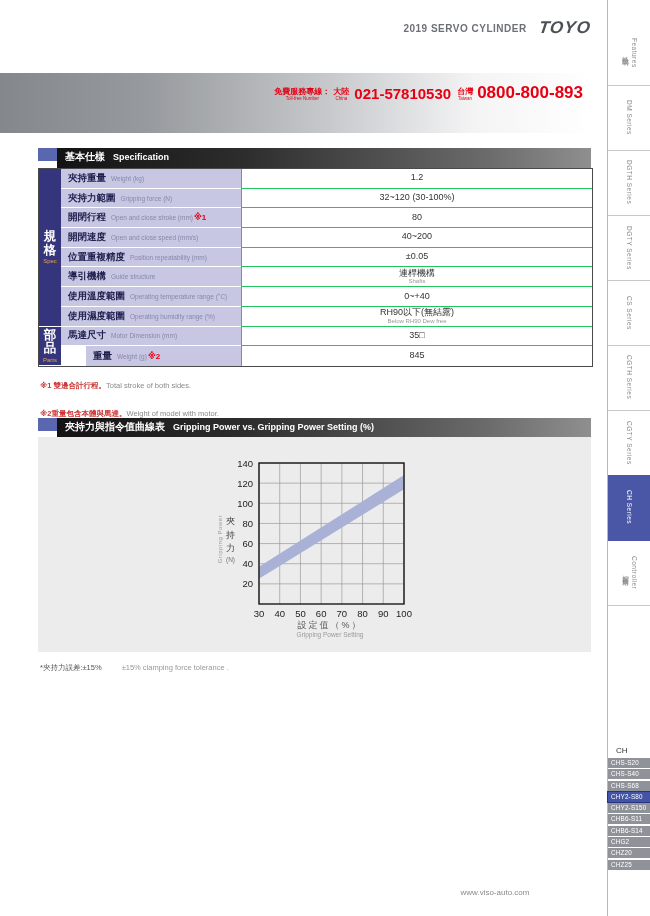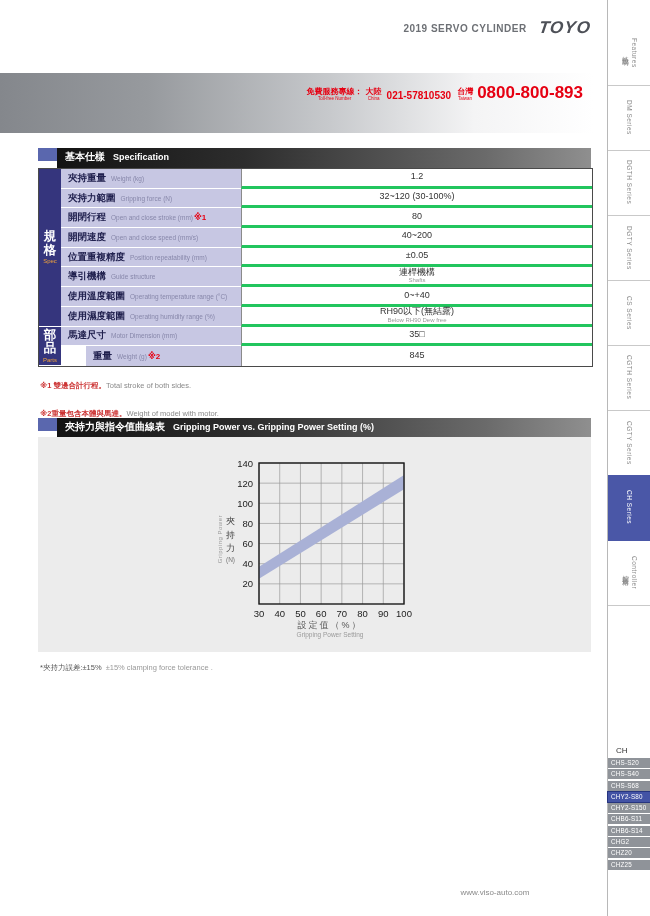--- a/index.html
+++ b/index.html
@@ -11,21 +11,21 @@
   .doc-title{font-size:10px;font-weight:bold;color:#6d7075;letter-spacing:.5px;vertical-align:middle;}
   .brand-logo{display:inline-block;margin-left:8px;font-size:17px;font-weight:900;font-style:italic;
               color:#4d5057;letter-spacing:1px;transform:skewX(-8deg);vertical-align:middle;}
 
   .hotline-bar{position:absolute;top:73px;left:0;width:593px;height:60px;
                background:linear-gradient(90deg,#84878c 0%,#979a9e 25%,#c6c8cb 55%,#f4f4f5 80%,#fff 100%);}
   .hotline{position:absolute;right:10px;top:11px;display:flex;align-items:flex-end;color:#e60012;white-space:nowrap;}
   .hl-col{display:flex;flex-direction:column;align-items:center;margin-right:3px;line-height:1;}
   .hl-zh{font-size:8px;font-weight:bold;}
   .hl-sub{font-size:4.5px;margin-top:1px;}
-  .hl-num1{font-size:10px;font-weight:bold;line-height:1;margin:0 6px 0 2px;}
+  .hl-num1{font-size:15px;font-weight:bold;line-height:1;margin:0 6px 0 2px;}
   .hl-num2{font-size:17px;font-weight:bold;line-height:1;margin-left:1px;}
 
   
   .secbar{position:absolute;left:38px;width:553px;height:13px;display:flex;}
   .sec-square{width:19px;height:13px;background:#5a67ae;flex:none;}
   .sec-label{flex:1;height:23px;line-height:13px;color:#fff;padding-left:8px;
              background:linear-gradient(90deg,#131313 0%,#2d2d2d 35%,#6a6a6a 80%,#8f8f8f 100%);
              white-space:nowrap;}
   .sec-zh{font-size:10px;font-weight:bold;}
   .sec-en{font-size:9px;font-weight:bold;margin-left:8px;}
@@ -37,21 +37,21 @@
   .grp{background:#35357d;display:flex;flex-direction:column;align-items:center;justify-content:center;
        border-bottom:1px solid #fff;grid-column:1;}
   .grp:last-of-type{border-bottom:none;}
   .grp-ch{color:#fff;font-size:12.5px;font-weight:bold;line-height:1.08;}
   .grp-en{color:#f0a23c;font-size:6px;margin-top:1px;}
   .lab{grid-column:2;background:#c7c7e3;border-bottom:1px solid #fff;display:flex;align-items:center;
        padding-left:7px;white-space:nowrap;overflow:hidden;}
   .lab-zh{font-size:9.5px;font-weight:600;color:#20204e;}
   .lab-note{font-size:8px;color:#e60012;font-weight:bold;margin-left:1px;}
   .lab-en{font-size:6.5px;color:#8787aa;margin-left:5px;}
-  .val{grid-column:3;border-bottom:3px solid #22c55e;border-left:1px solid #8a8a8a;
+  .val{grid-column:3;border-bottom:1px solid #22c55e;border-left:1px solid #8a8a8a;
        display:flex;flex-direction:column;align-items:center;justify-content:center;line-height:1.1;}
   .val-main{font-size:9px;color:#333;}
   .val-sub{font-size:6px;color:#999;}
   .row-last{border-bottom:none;}
 
   .footnotes{position:absolute;top:369px;left:40px;line-height:1.75;}
   .fn-zh{font-size:7.5px;color:#c33;font-weight:bold;}
   .fn-en{font-size:7.5px;color:#8a8a8a;}
 
   
@@ -60,21 +60,21 @@
   .ytitle{position:absolute;left:179px;top:78px;display:flex;align-items:center;}
   .ylab-en{writing-mode:vertical-rl;transform:rotate(180deg);font-size:6px;color:#9a9a9a;letter-spacing:.5px;}
   .ylab-zh-wrap{margin-left:2px;text-align:center;}
   .ylab-zh{width:11px;font-size:9px;color:#444;word-break:break-all;line-height:1.5;letter-spacing:0;}
   .ylab-unit{font-size:6.5px;color:#777;}
   .xtitle{position:absolute;left:232px;top:183px;width:120px;text-align:center;line-height:1.25;}
   .xlab-zh{font-size:9px;color:#555;letter-spacing:2px;}
   .xlab-en{font-size:6.5px;color:#9a9a9a;}
   .chart-note{position:absolute;top:656px;left:40px;white-space:nowrap;}
   .cn-zh{font-size:7.5px;color:#555;}
-  .cn-en{font-size:7.5px;color:#999;margin-left:4px;}
+  .cn-en{font-size:7.5px;color:#999;margin-left:20px;}
 
   
   .sidebar{position:absolute;left:607px;top:0;width:43px;height:916px;border-left:1px solid #b8b8b8;}
   .side-tab{position:absolute;left:0;width:42px;height:65px;border-bottom:1px solid #c9c9c9;
             display:flex;align-items:center;justify-content:center;}
   .side-tab.active{background:#4a57a7;border-bottom:1px solid #4a57a7;}
   .tab-zh{writing-mode:vertical-rl;text-orientation:upright;font-size:6.5px;color:#8b8b8b;letter-spacing:1px;margin-right:1px;}
   .tab-en{writing-mode:vertical-rl;font-size:6.5px;color:#8b8b8b;letter-spacing:.5px;}
   .side-tab.active .tab-en,.side-tab.active .tab-zh{color:#fff;}
 

